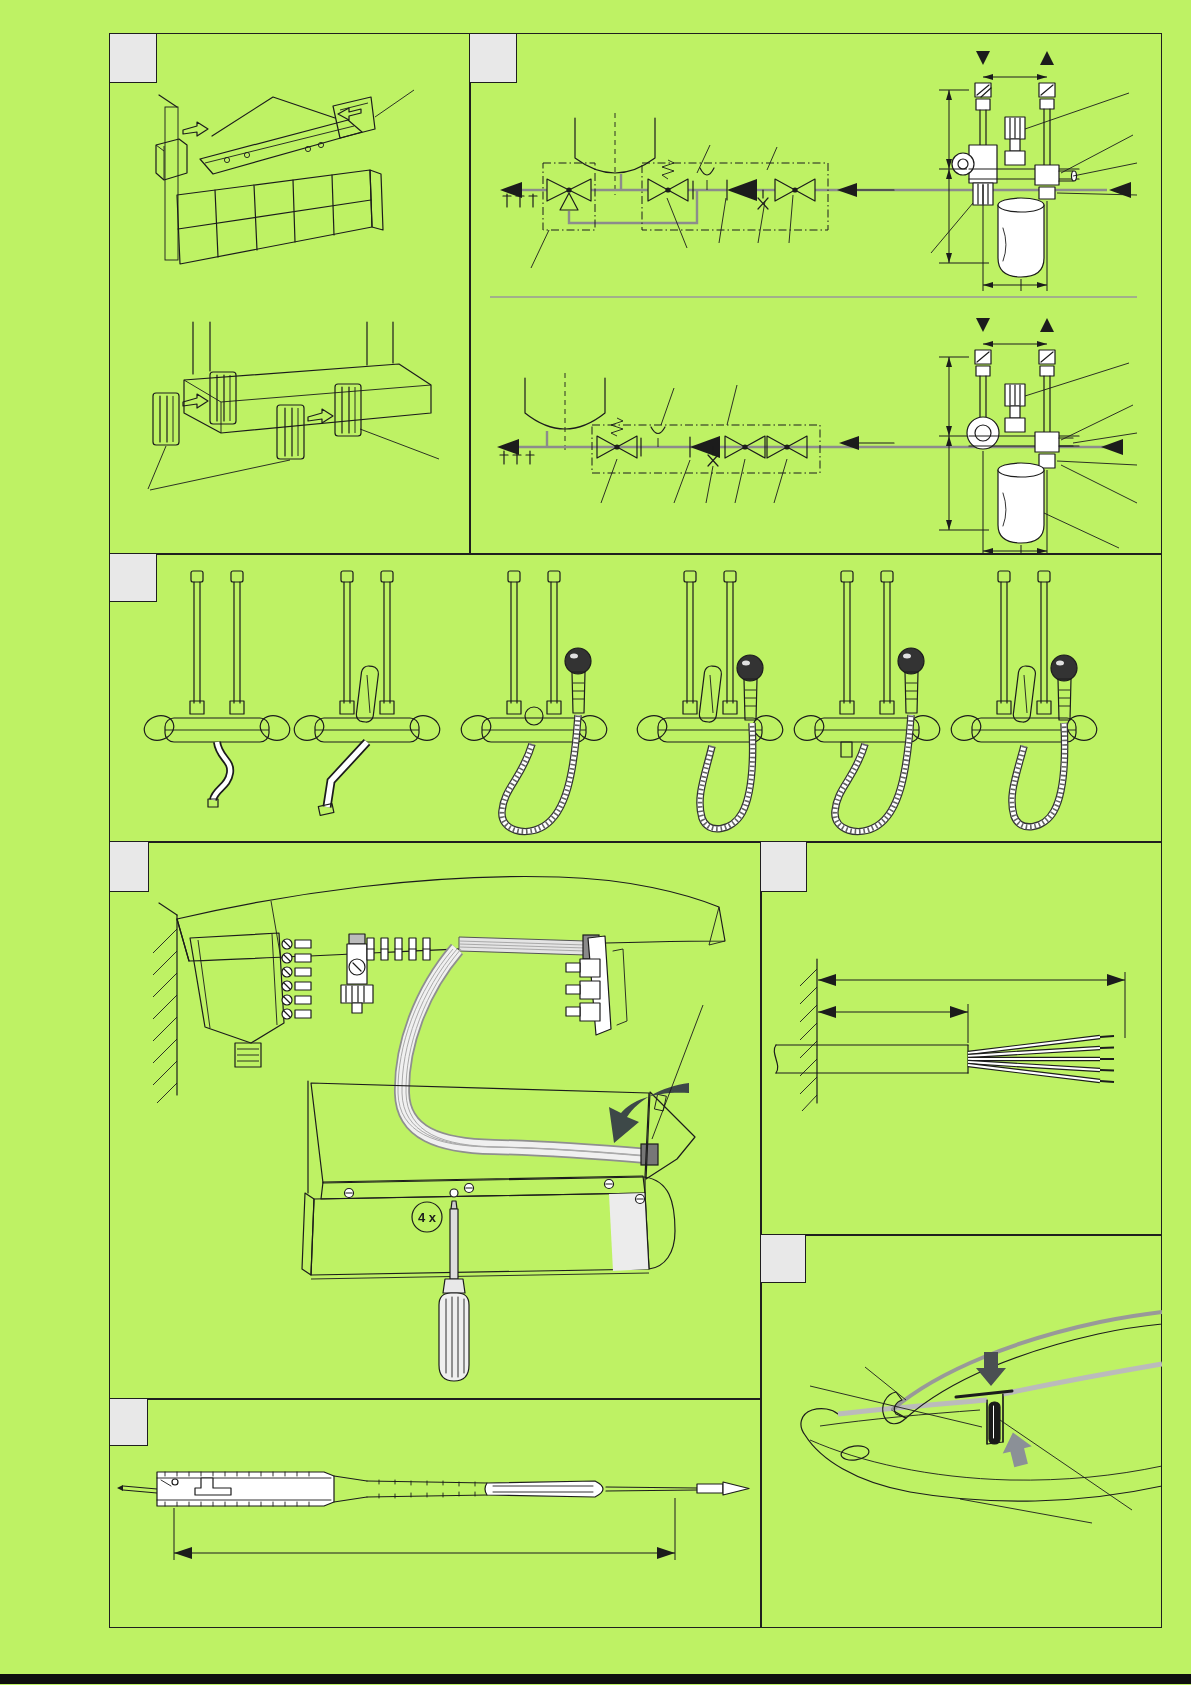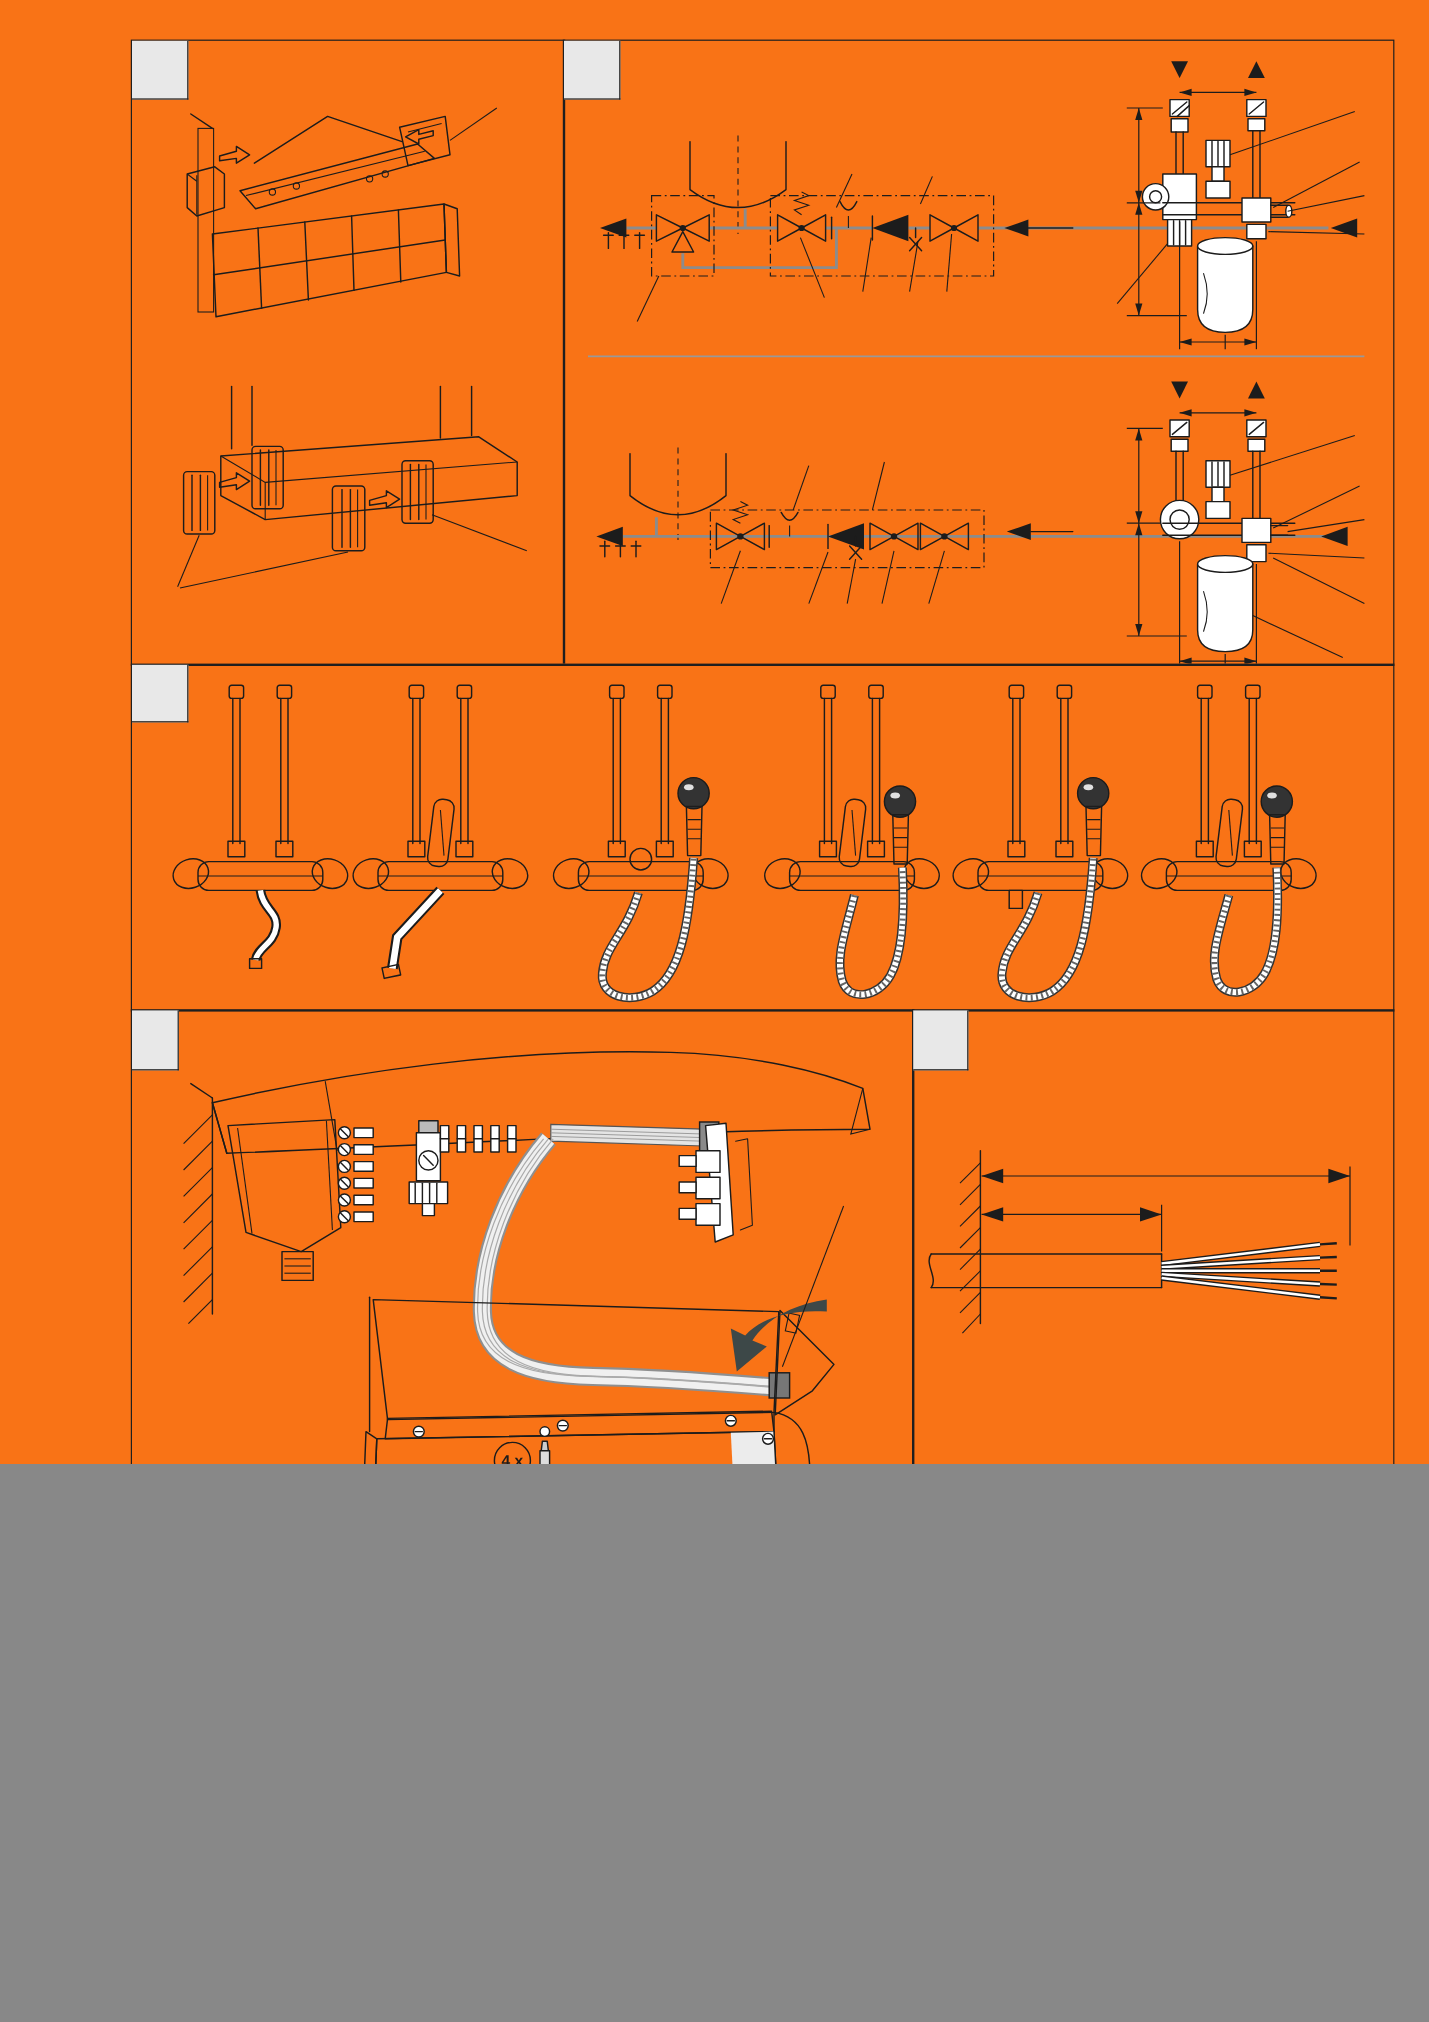--- a/index.html
+++ b/index.html
@@ -1,17 +1,17 @@
 <!DOCTYPE html>
 <html><head>
 <meta charset="utf-8">
 <style>
   html,body{margin:0;padding:0;background:#888;}
   .page{
-    position:relative;width:1191px;height:1220px;background:#f97316;
+    position:relative;width:1191px;height:1685px;background:#bef264;
     font-family:"Liberation Sans", sans-serif;color:#1c1c1c;overflow:hidden;
     margin:0 auto;
   }
   .frame{position:absolute;border:1.6px solid #1f1f1f;box-sizing:border-box;}
   .vline,.hline{position:absolute;background:#1f1f1f;}
   .vline{width:1.6px;}
   .hline{height:1.6px;}
   .tab{
     position:absolute;background:#e8e8e8;box-sizing:border-box;
     border-right:1.6px solid #1f1f1f;border-bottom:1.6px solid #1f1f1f;

